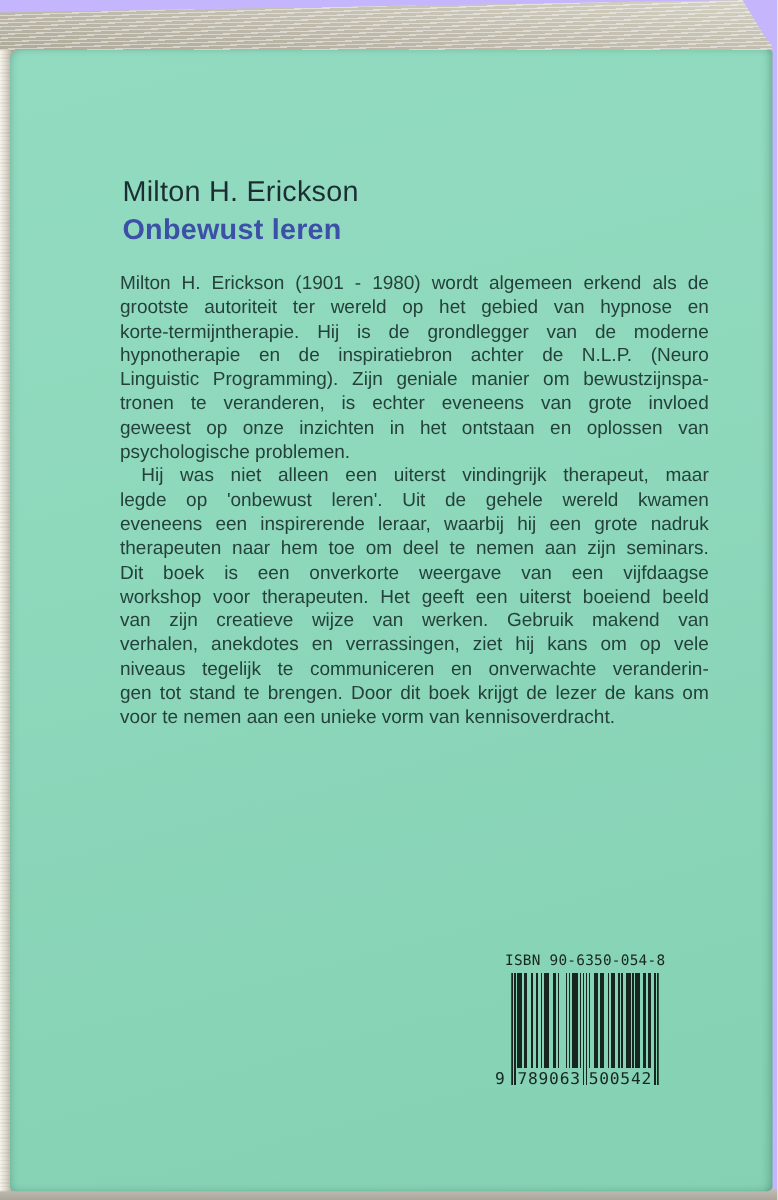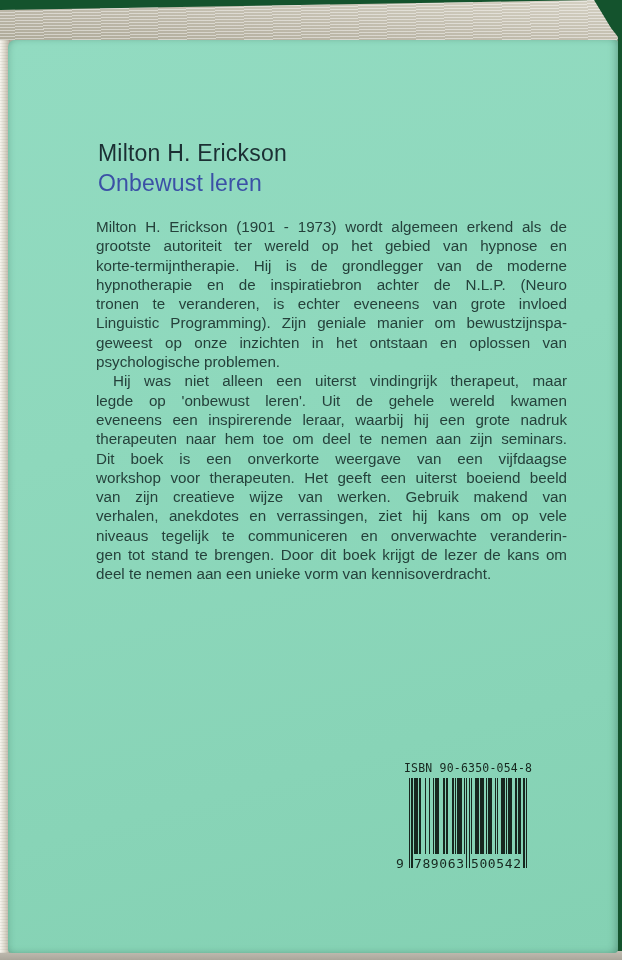--- a/index.html
+++ b/index.html
@@ -2,21 +2,21 @@
 <html><head>
 <meta charset="utf-8">
 <title>Onbewust leren</title>
 <style>
   html, body { margin: 0; padding: 0; background: #ffffff; }
   .scene {
     position: relative;
     width: 622px;
     height: 960px;
     overflow: hidden;
-    background: #14532d;
+    background: #c4b5fd;
     font-family: "Liberation Sans", sans-serif;
   }
   
   .surface-strip {
     position: absolute;
     left: 0; right: 0; bottom: 0;
     height: 9px;
     background: linear-gradient(#c2beb3, #aaa69b);
   }
   
@@ -58,21 +58,21 @@
     left: 90px; top: 100px;
     font-size: 23px; line-height: 27px;
     letter-spacing: 0.2px;
     color: #1b2f33;
   }
   .book-title {
     position: absolute;
     left: 90px; top: 130px;
     font-size: 23px; line-height: 27px;
     letter-spacing: 0.2px;
-    font-weight: 400;
+    font-weight: 700;
     color: #3b50a6;
   }
   .blurb {
     position: absolute;
     left: 88px; top: 177px;
     width: 471px;
     font-size: 15.2px;
     line-height: 19.3px;
     color: #25413b;
   }
@@ -131,39 +131,39 @@
   <div class="pages-top"></div>
   <div class="pages-left"></div>
 
   <div class="cover">
 
     <div class="author">Milton H. Erickson</div>
 
     <div class="book-title">Onbewust leren</div>
 
     <div class="blurb">
-        <div class="line">Milton H. Erickson (1901 - 1973) wordt algemeen erkend als de</div>
+        <div class="line">Milton H. Erickson (1901 - 1980) wordt algemeen erkend als de</div>
         <div class="line">grootste autoriteit ter wereld op het gebied van hypnose en</div>
         <div class="line">korte-termijntherapie. Hij is de grondlegger van de moderne</div>
         <div class="line">hypnotherapie en de inspiratiebron achter de N.L.P. (Neuro</div>
+        <div class="line">Linguistic Programming). Zijn geniale manier om bewustzijnspa-</div>
         <div class="line">tronen te veranderen, is echter eveneens van grote invloed</div>
-        <div class="line">Linguistic Programming). Zijn geniale manier om bewustzijnspa-</div>
         <div class="line">geweest op onze inzichten in het ontstaan en oplossen van</div>
         <div class="line natural">psychologische problemen.</div>
         <div class="line indent">Hij was niet alleen een uiterst vindingrijk therapeut, maar</div>
         <div class="line">legde op 'onbewust leren'. Uit de gehele wereld kwamen</div>
         <div class="line">eveneens een inspirerende leraar, waarbij hij een grote nadruk</div>
         <div class="line">therapeuten naar hem toe om deel te nemen aan zijn seminars.</div>
         <div class="line">Dit boek is een onverkorte weergave van een vijfdaagse</div>
         <div class="line">workshop voor therapeuten. Het geeft een uiterst boeiend beeld</div>
         <div class="line">van zijn creatieve wijze van werken. Gebruik makend van</div>
         <div class="line">verhalen, anekdotes en verrassingen, ziet hij kans om op vele</div>
         <div class="line">niveaus tegelijk te communiceren en onverwachte veranderin-</div>
         <div class="line">gen tot stand te brengen. Door dit boek krijgt de lezer de kans om</div>
-        <div class="line natural">deel te nemen aan een unieke vorm van kennisoverdracht.</div>
+        <div class="line natural">voor te nemen aan een unieke vorm van kennisoverdracht.</div>
       </div>
 
     <div class="isbn-area">
       <span class="isbn-label">ISBN 90-6350-054-8</span>
 
       <div class="barcode">
         <svg width="118" height="90" viewBox="0 0 95 90" preserveAspectRatio="none" shape-rendering="crispEdges">
             <rect x="0" y="0" width="1" height="90" fill="#17271f"></rect>
             <rect x="2" y="0" width="1" height="90" fill="#17271f"></rect>
             <rect x="4" y="0" width="1" height="76" fill="#17271f"></rect>

